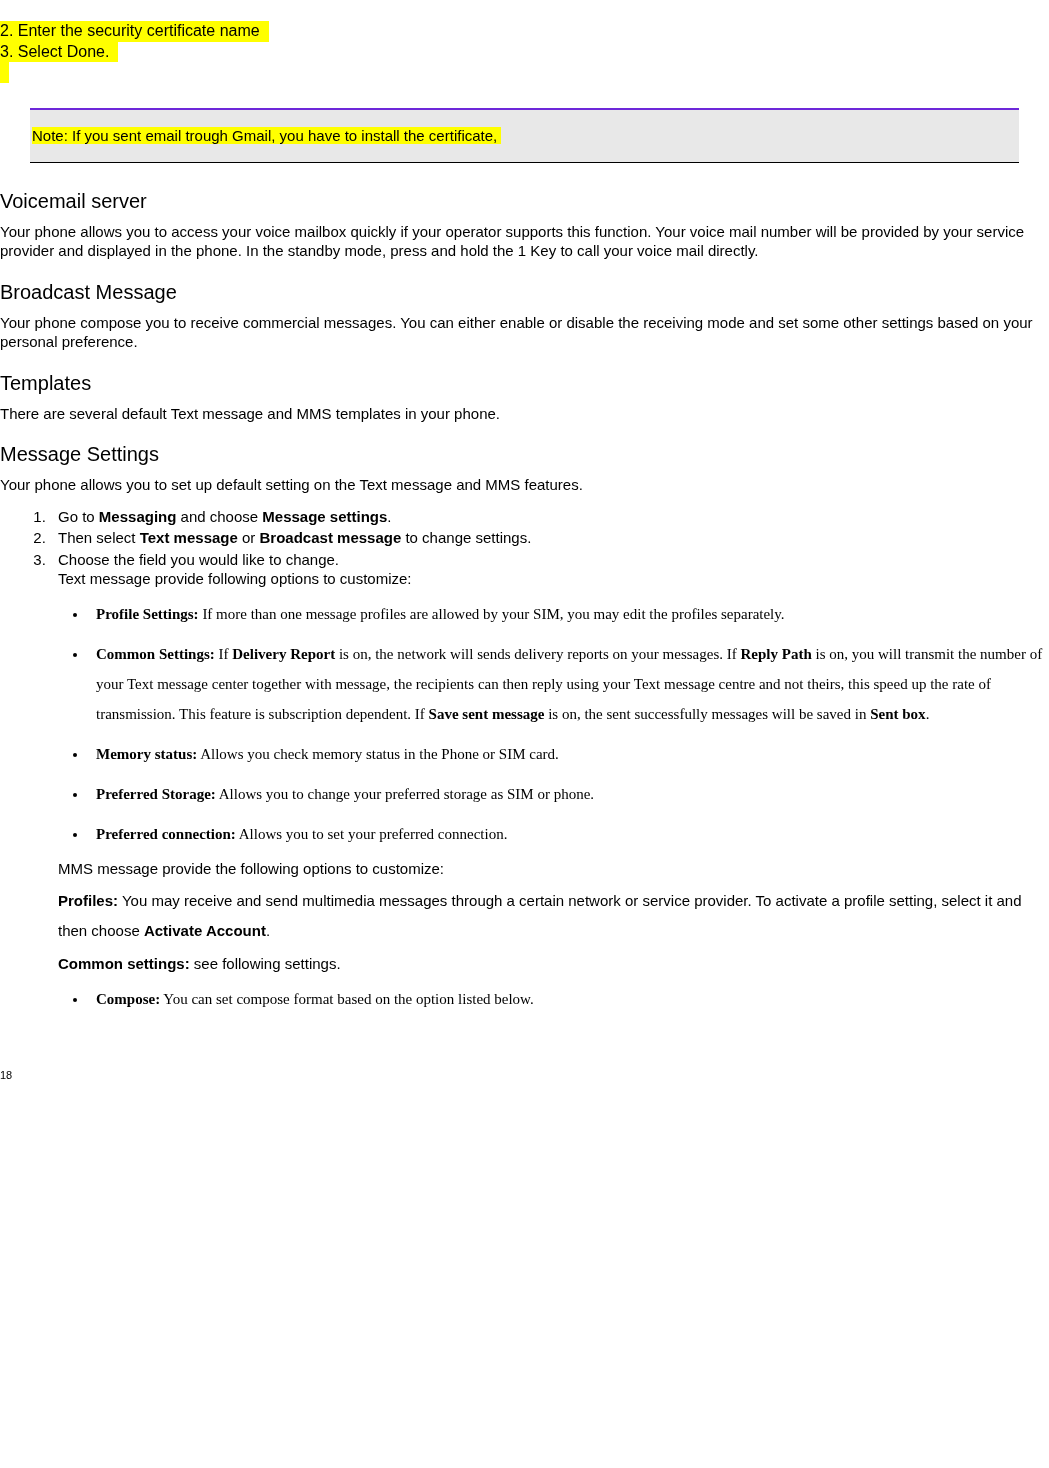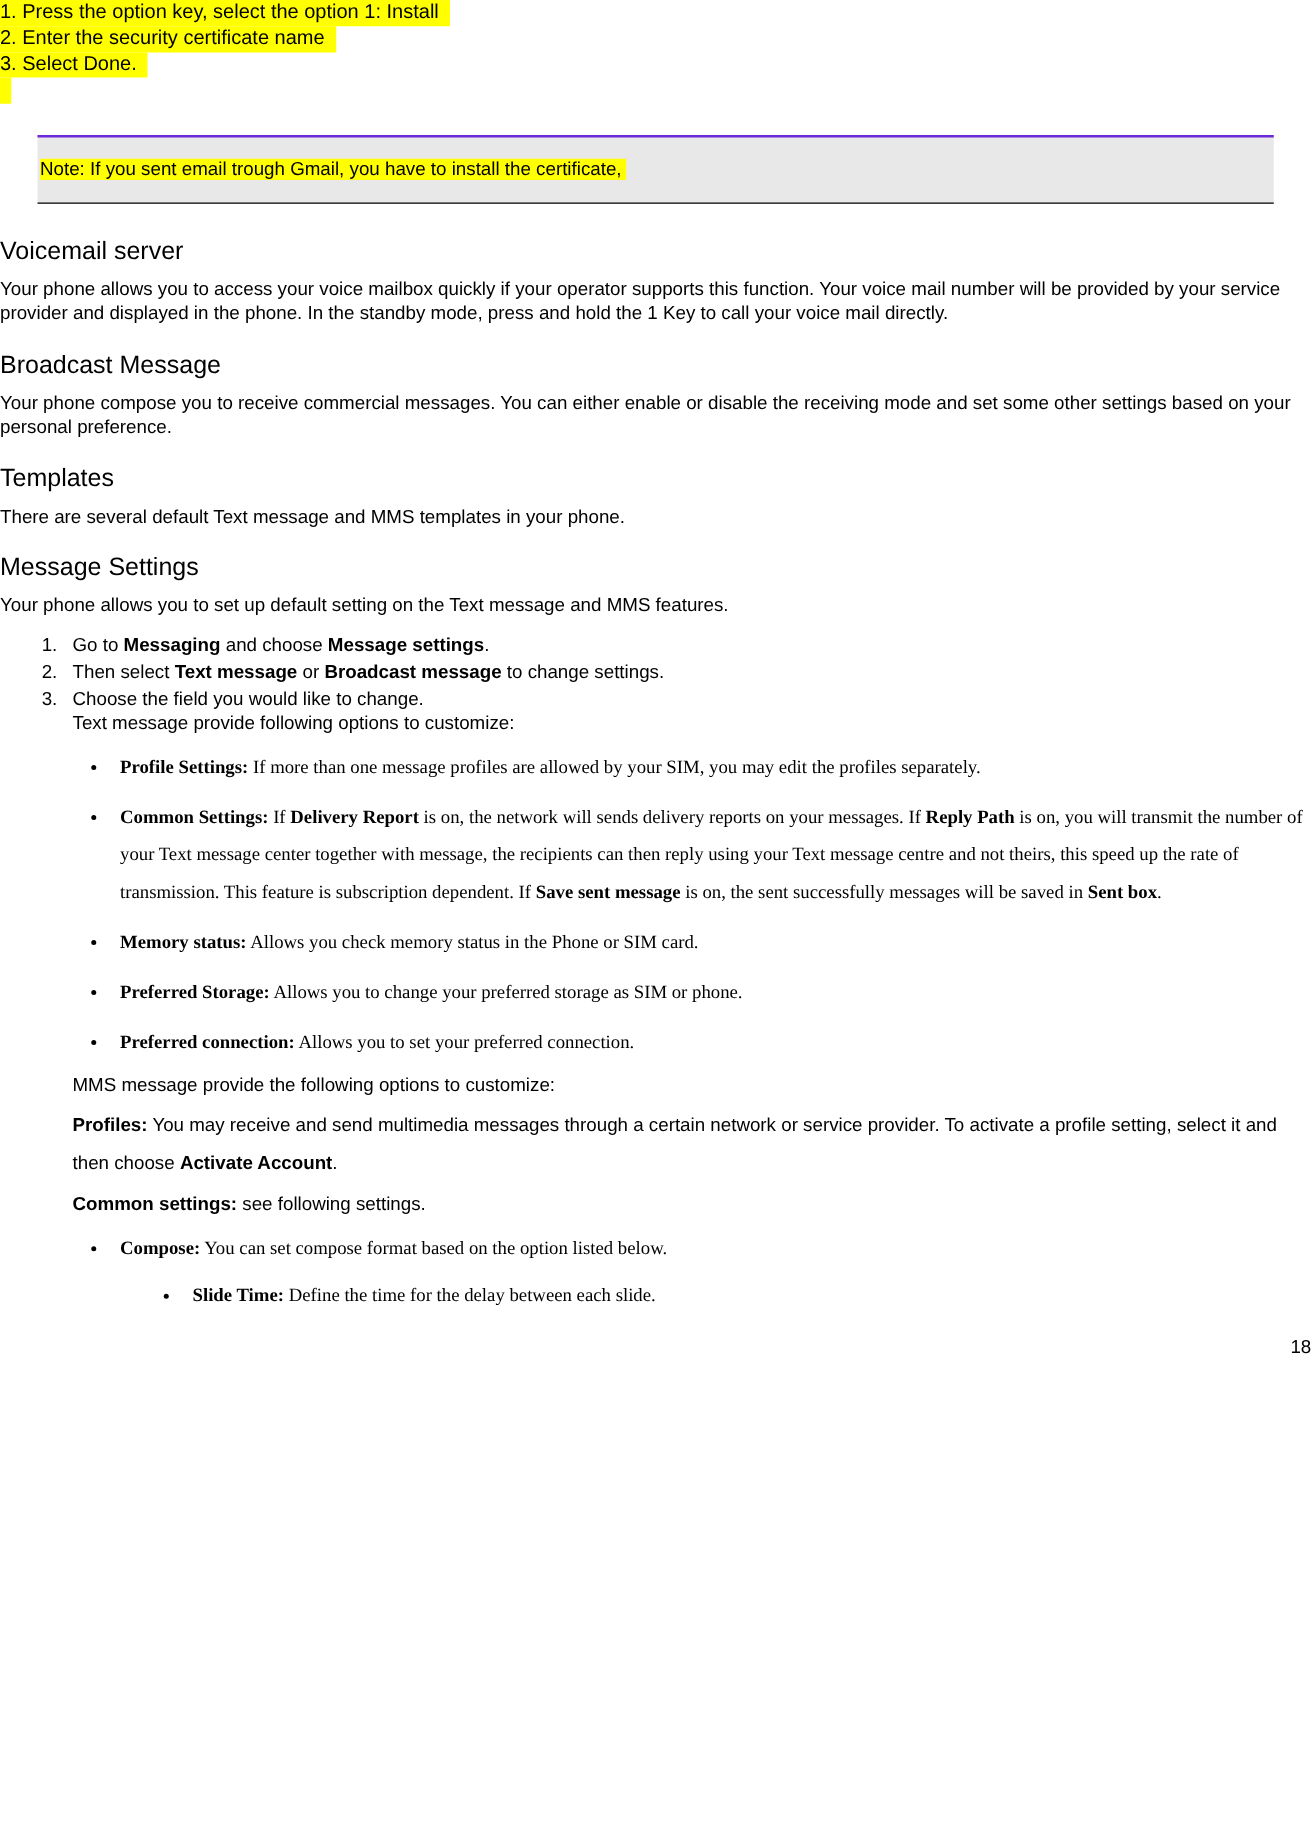--- a/index.html
+++ b/index.html
@@ -71,30 +71,30 @@
       padding-left: 20px;
     }
     ul.sub-bullets > li {
       margin: 6px 0;
       padding-left: 8px;
     }
     .strong {
       font-weight: bold;
     }
     .page-number {
-      text-align: right;
-      font-size: 15px;
-      margin-top: 16px;
+      text-align: left;
+      font-size: 11px;
+      margin-top: 54px;
     }
   </style>
 </head>
 <body>
 
 <div class="top-steps">
-  <span class="highlight line"><span>1. Press the option key, select the option 1: Install</span>&nbsp;&nbsp;</span><br>
+  <br>
   <span class="highlight line"><span>2. Enter the security certificate name</span>&nbsp;&nbsp;</span><br>
   <span class="highlight line"><span>3. Select Done.</span>&nbsp;&nbsp;</span><br>
   <span class="highlight line">&nbsp;&nbsp;</span>
 </div>
 
 <div class="note-box">
   <p><span class="highlight"><span>Note: If you sent email trough Gmail, you have to install the certificate,</span>&nbsp;</span></p><br>
 </div>
 
 <h2>Voicemail server</h2>
@@ -146,21 +146,16 @@
   <span class="strong">Profiles:</span><span> You may receive and send multimedia messages through a certain network or service provider. To activate a profile setting, select it and then choose </span><span class="strong">Activate Account</span><span>.</span>
 </p>
 
 <p class="indent-text">
   <span class="strong">Common settings:</span><span> see following settings.</span>
 </p>
 
 <ul class="bullets">
   <li>
     <span class="strong">Compose:</span><span> You can set compose format based on the option listed below.</span>
-    <ul class="sub-bullets">
-      <li>
-        <span class="strong">Slide Time:</span><span> Define the time for the delay between each slide.</span>
-      </li>
-    </ul>
   </li>
 </ul>
 
 <div class="page-number">18</div>
 
 </body></html>

